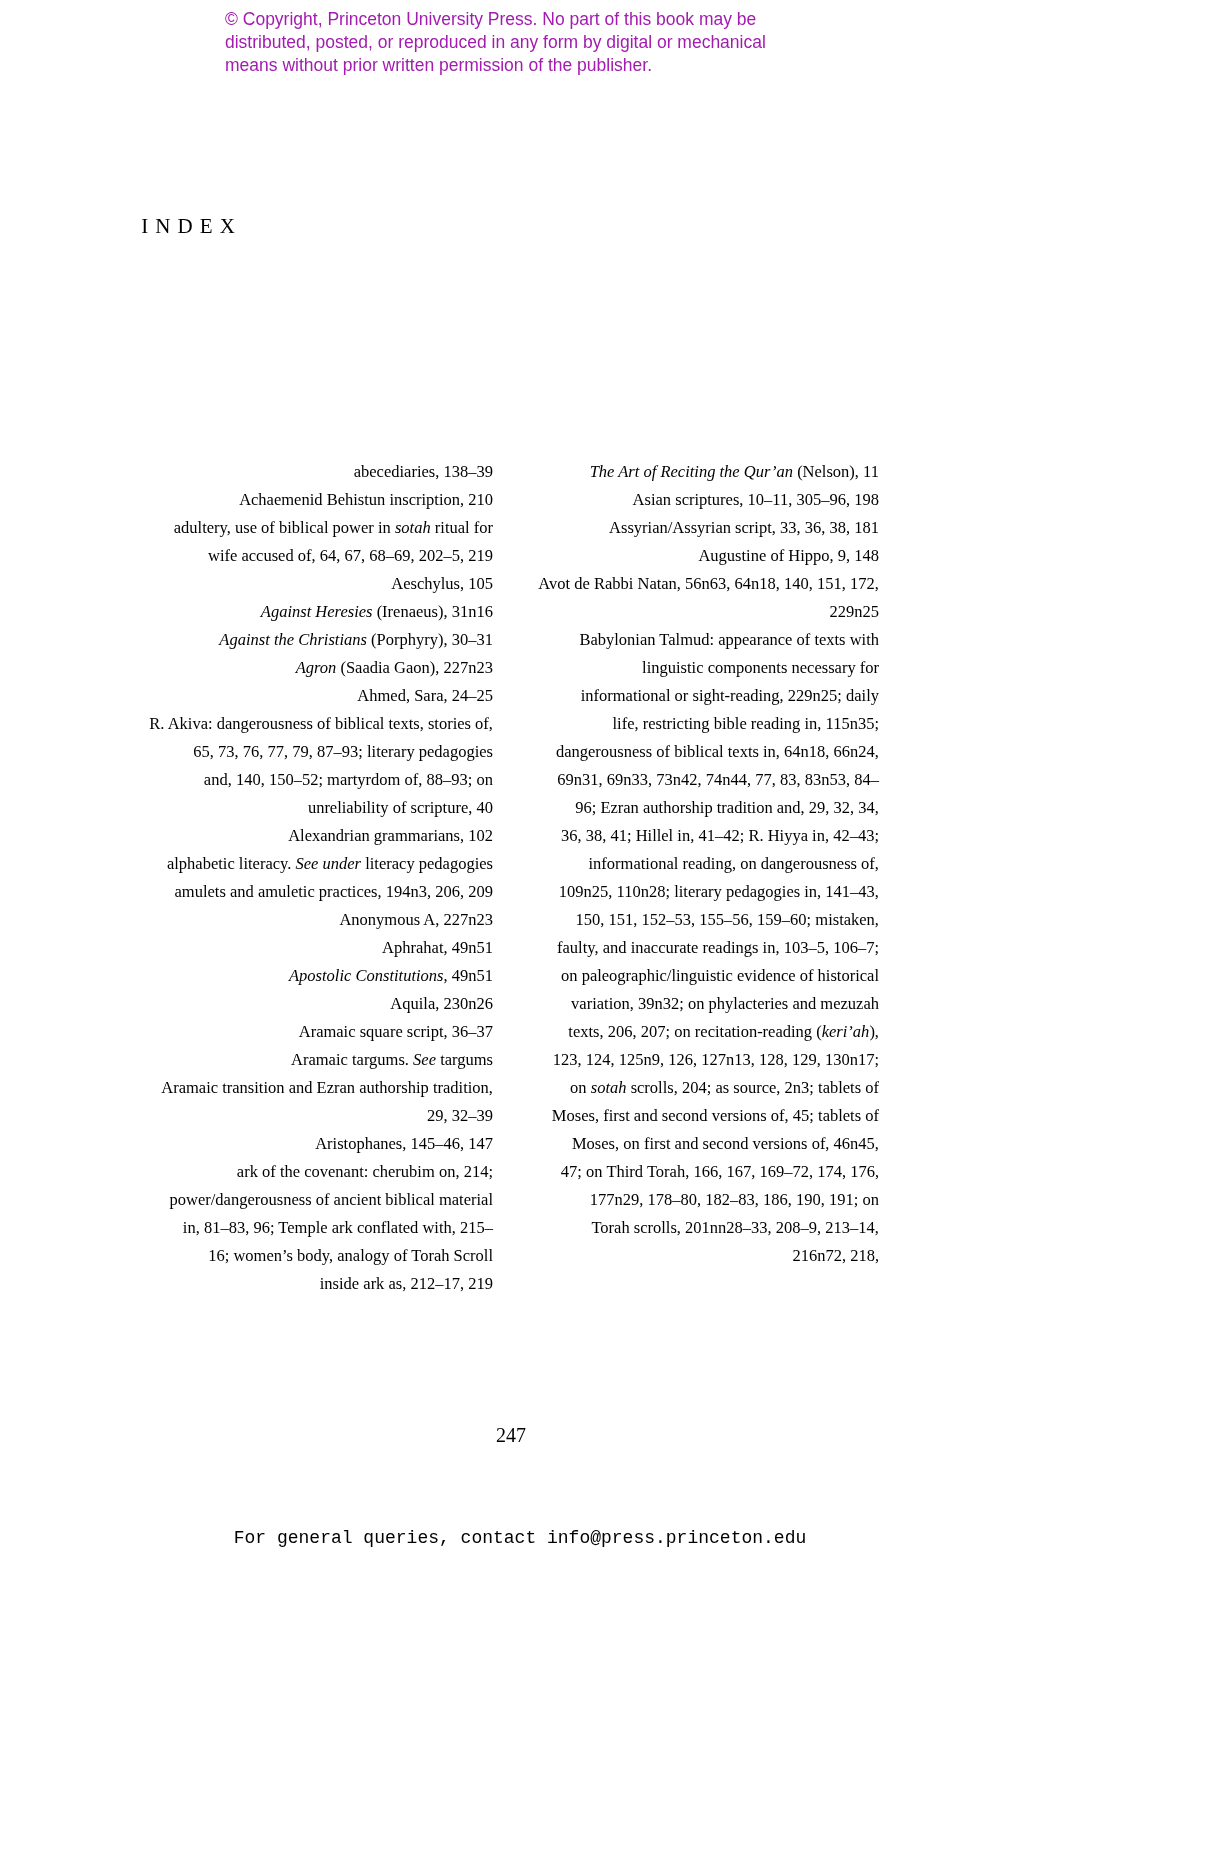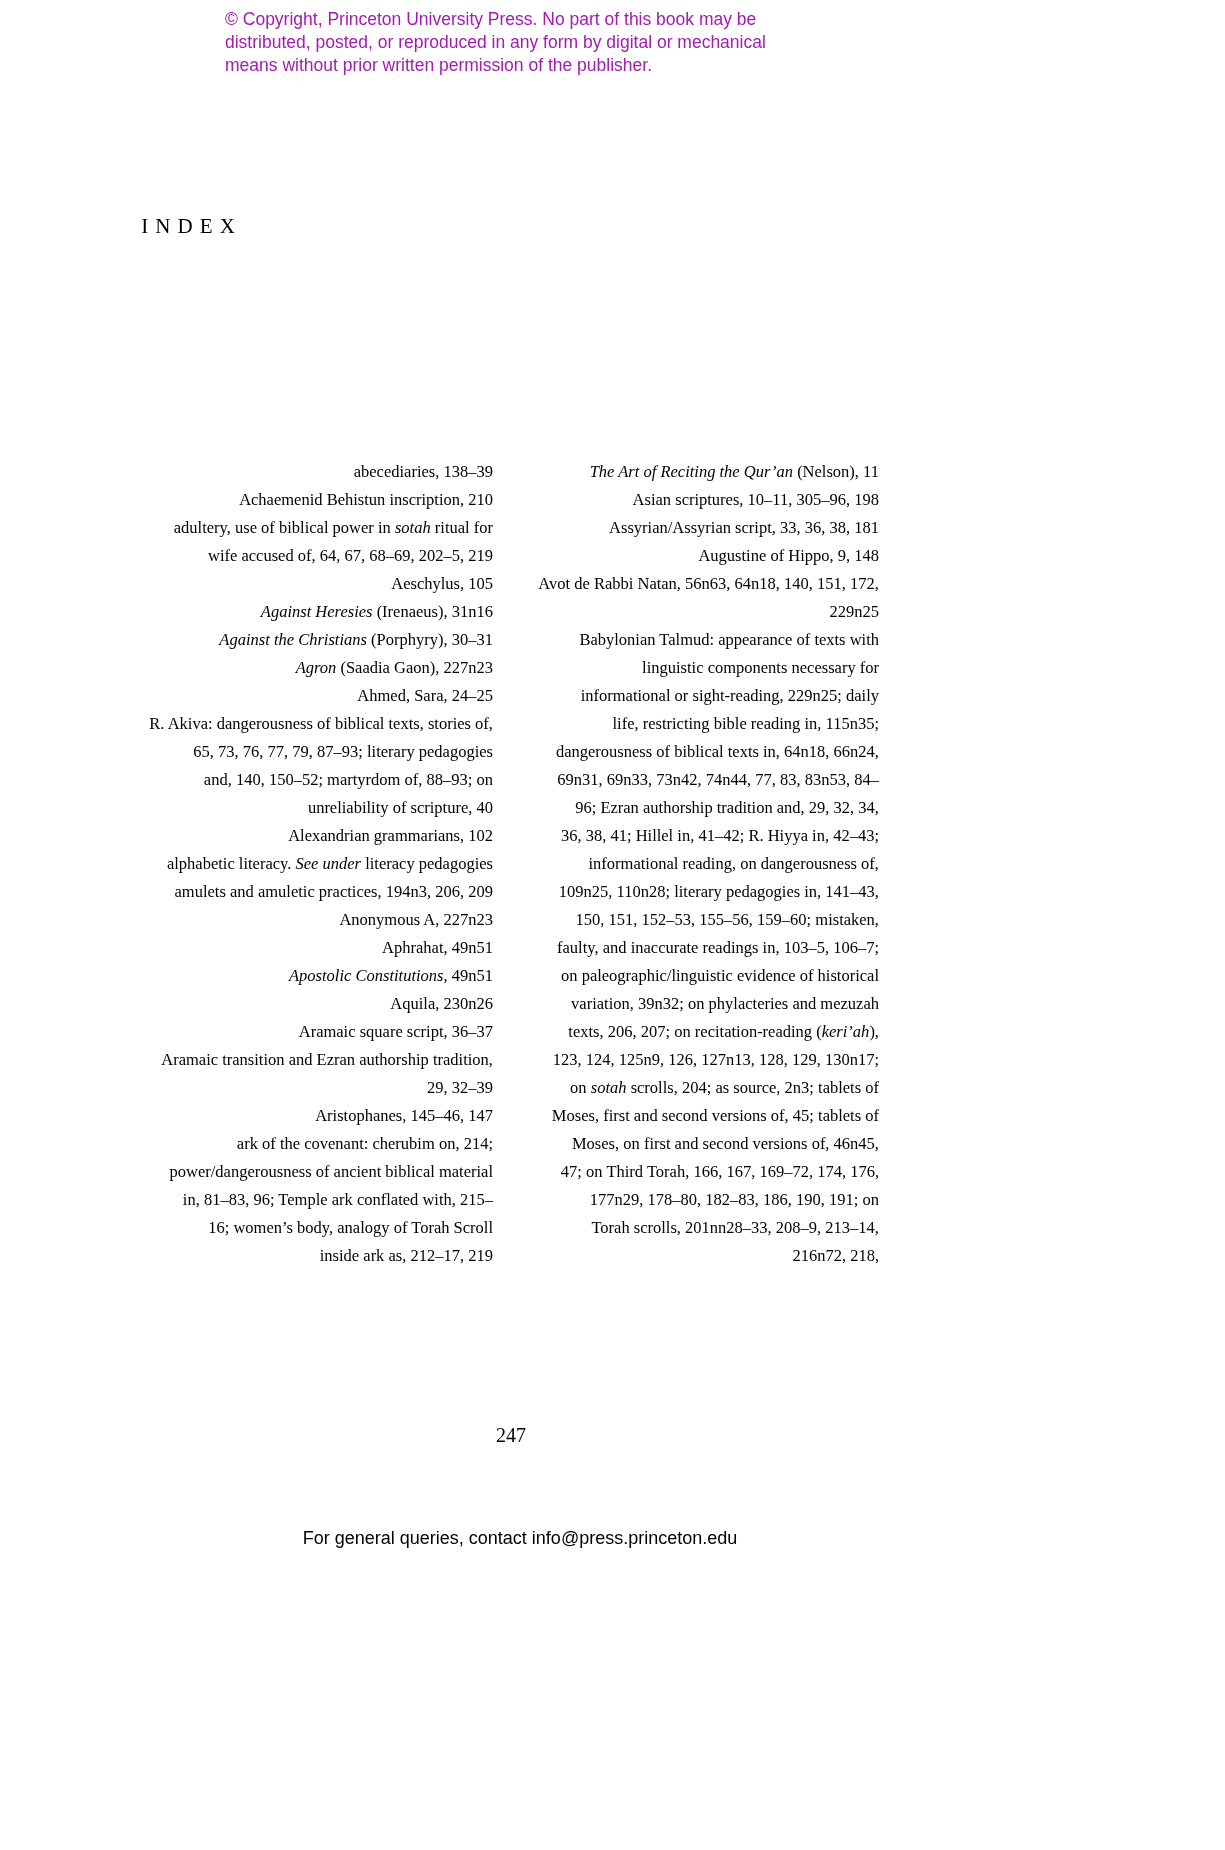--- a/index.html
+++ b/index.html
@@ -66,21 +66,21 @@
     text-align: center;
     font-size: 20px;
   }
 
   .footer {
     position: absolute;
     top: 1528px;
     left: 0;
     width: 1040px;
     text-align: center;
-    font-family: Liberation Sans, sans-serif;
+    font-family: Liberation Mono, monospace;
     font-size: 18px;
     color: #000;
   }
 </style>
 </head>
 <body>
 
 <div class="page">
 
   <div class="copyright">
@@ -103,20 +103,21 @@
         <p class="entry"><span>Ahmed, Sara, 24–25</span></p>
         <p class="entry"><span>R. Akiva: dangerousness of biblical texts, stories of, 65, 73, 76, 77, 79, 87–93; literary pedagogies and, 140, 150–52; martyrdom of, 88–93; on unreliability of scripture, 40</span></p>
         <p class="entry"><span>Alexandrian grammarians, 102</span></p>
         <p class="entry"><span>alphabetic literacy. </span><span class="it">See under</span><span> literacy pedagogies</span></p>
         <p class="entry"><span>amulets and amuletic practices, 194n3, 206, 209</span></p>
         <p class="entry"><span>Anonymous A, 227n23</span></p>
         <p class="entry"><span>Aphrahat, 49n51</span></p>
         <p class="entry"><span class="it">Apostolic Constitutions</span><span>, 49n51</span></p>
         <p class="entry"><span>Aquila, 230n26</span></p>
         <p class="entry"><span>Aramaic square script, 36–37</span></p>
+        <p class="entry"><span>Aramaic targums. </span><span class="it">See</span><span> targums</span></p>
         <p class="entry"><span>Aramaic transition and Ezran authorship tradition, 29, 32–39</span></p>
         <p class="entry"><span>Aristophanes, 145–46, 147</span></p>
         <p class="entry"><span>ark of the covenant: cherubim on, 214; power/dangerousness of ancient biblical material in, 81–83, 96; Temple ark conflated with, 215–16; women’s body, analogy of Torah Scroll inside ark as, 212–17, 219</span></p>
       </div>
     <div class="col">
         <p class="entry"><span class="it">The Art of Reciting the Qur’an</span><span> (Nelson), 11</span></p>
         <p class="entry"><span>Asian scriptures, 10–11, 305–96, 198</span></p>
         <p class="entry"><span>Assyrian/Assyrian script, 33, 36, 38, 181</span></p>
         <p class="entry"><span>Augustine of Hippo, 9, 148</span></p>
         <p class="entry"><span>Avot de Rabbi Natan, 56n63, 64n18, 140, 151, 172, 229n25</span></p>

